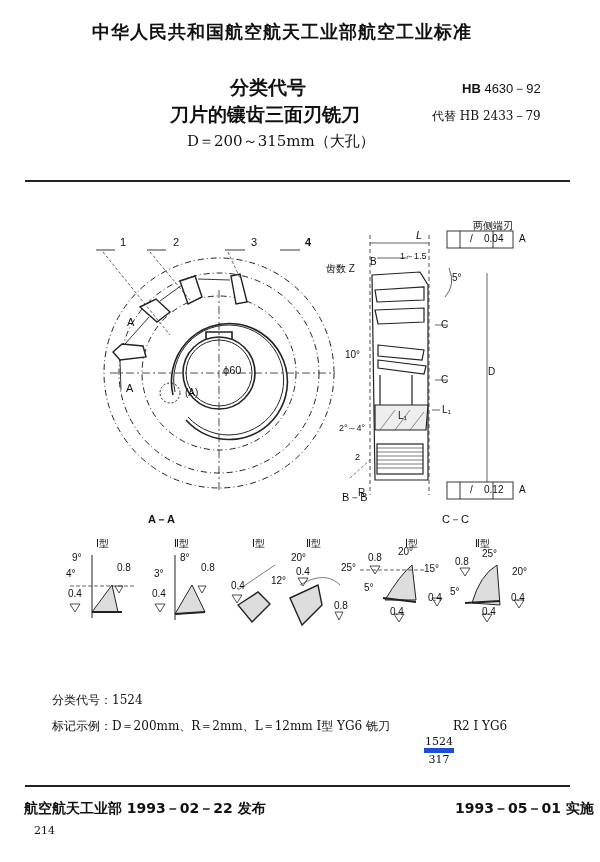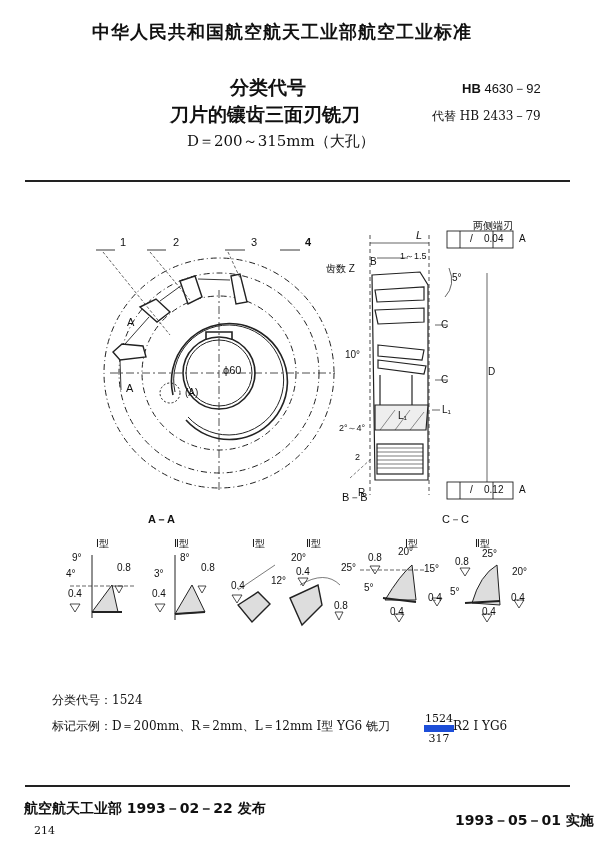--- a/index.html
+++ b/index.html
@@ -13,24 +13,24 @@
   .code { top:80px; left:462px; font-size:13px; font-family:"Liberation Sans Narrow","Liberation Sans",sans-serif; }
   .code b { font-weight:bold; }
   .repl { top:108px; left:432px; font-size:12px; font-family:"DejaVu Serif", serif; }
   .rule { height:2px; background:#222; }
   .sec { font-size:11px; font-family:"Liberation Sans", sans-serif;margin-left:20px; }
   .type { font-size:10px; }
   .ang { font-size:10px; font-family:"Liberation Sans", sans-serif; }
   .cls { top:692px; left:52px; font-size:12px; font-family:"DejaVu Serif", serif; }
   .mark { top:718px; left:52px; font-size:12px; font-family:"DejaVu Serif", serif; white-space:nowrap; }
   .frac { top:712px; left:424px; font-size:11px; font-family:"DejaVu Serif", serif; text-align:center; line-height:13px; }
-  .frac .num { border-bottom:7px solid #1d4ed8; padding:0 1px; }
+  .frac .num { border-bottom:5px solid #1d4ed8; padding:0 1px;margin-top:23px; }
   .fracrest { top:719px; left:453px; font-size:12px; font-family:"DejaVu Serif", serif; white-space:nowrap; }
   .issue { top:800px; left:24px; font-size:14px; font-weight:bold; }
-  .effect { top:800px; left:455px; font-size:14px; font-weight:bold;margin-top:12px; }
+  .effect { top:800px; left:455px; font-size:14px; font-weight:bold; }
   .page { top:824px; left:34px; font-size:11px; font-family:"DejaVu Serif", serif; }
   svg { position:absolute; left:0; top:0; }
 </style>
 </head>
 <body>
 
 <div class="abs hdr">中华人民共和国航空航天工业部航空工业标准</div>
 
 <div class="abs t1">分类代号</div>
 <div class="abs t2">刀片的镶齿三面刃铣刀</div>

